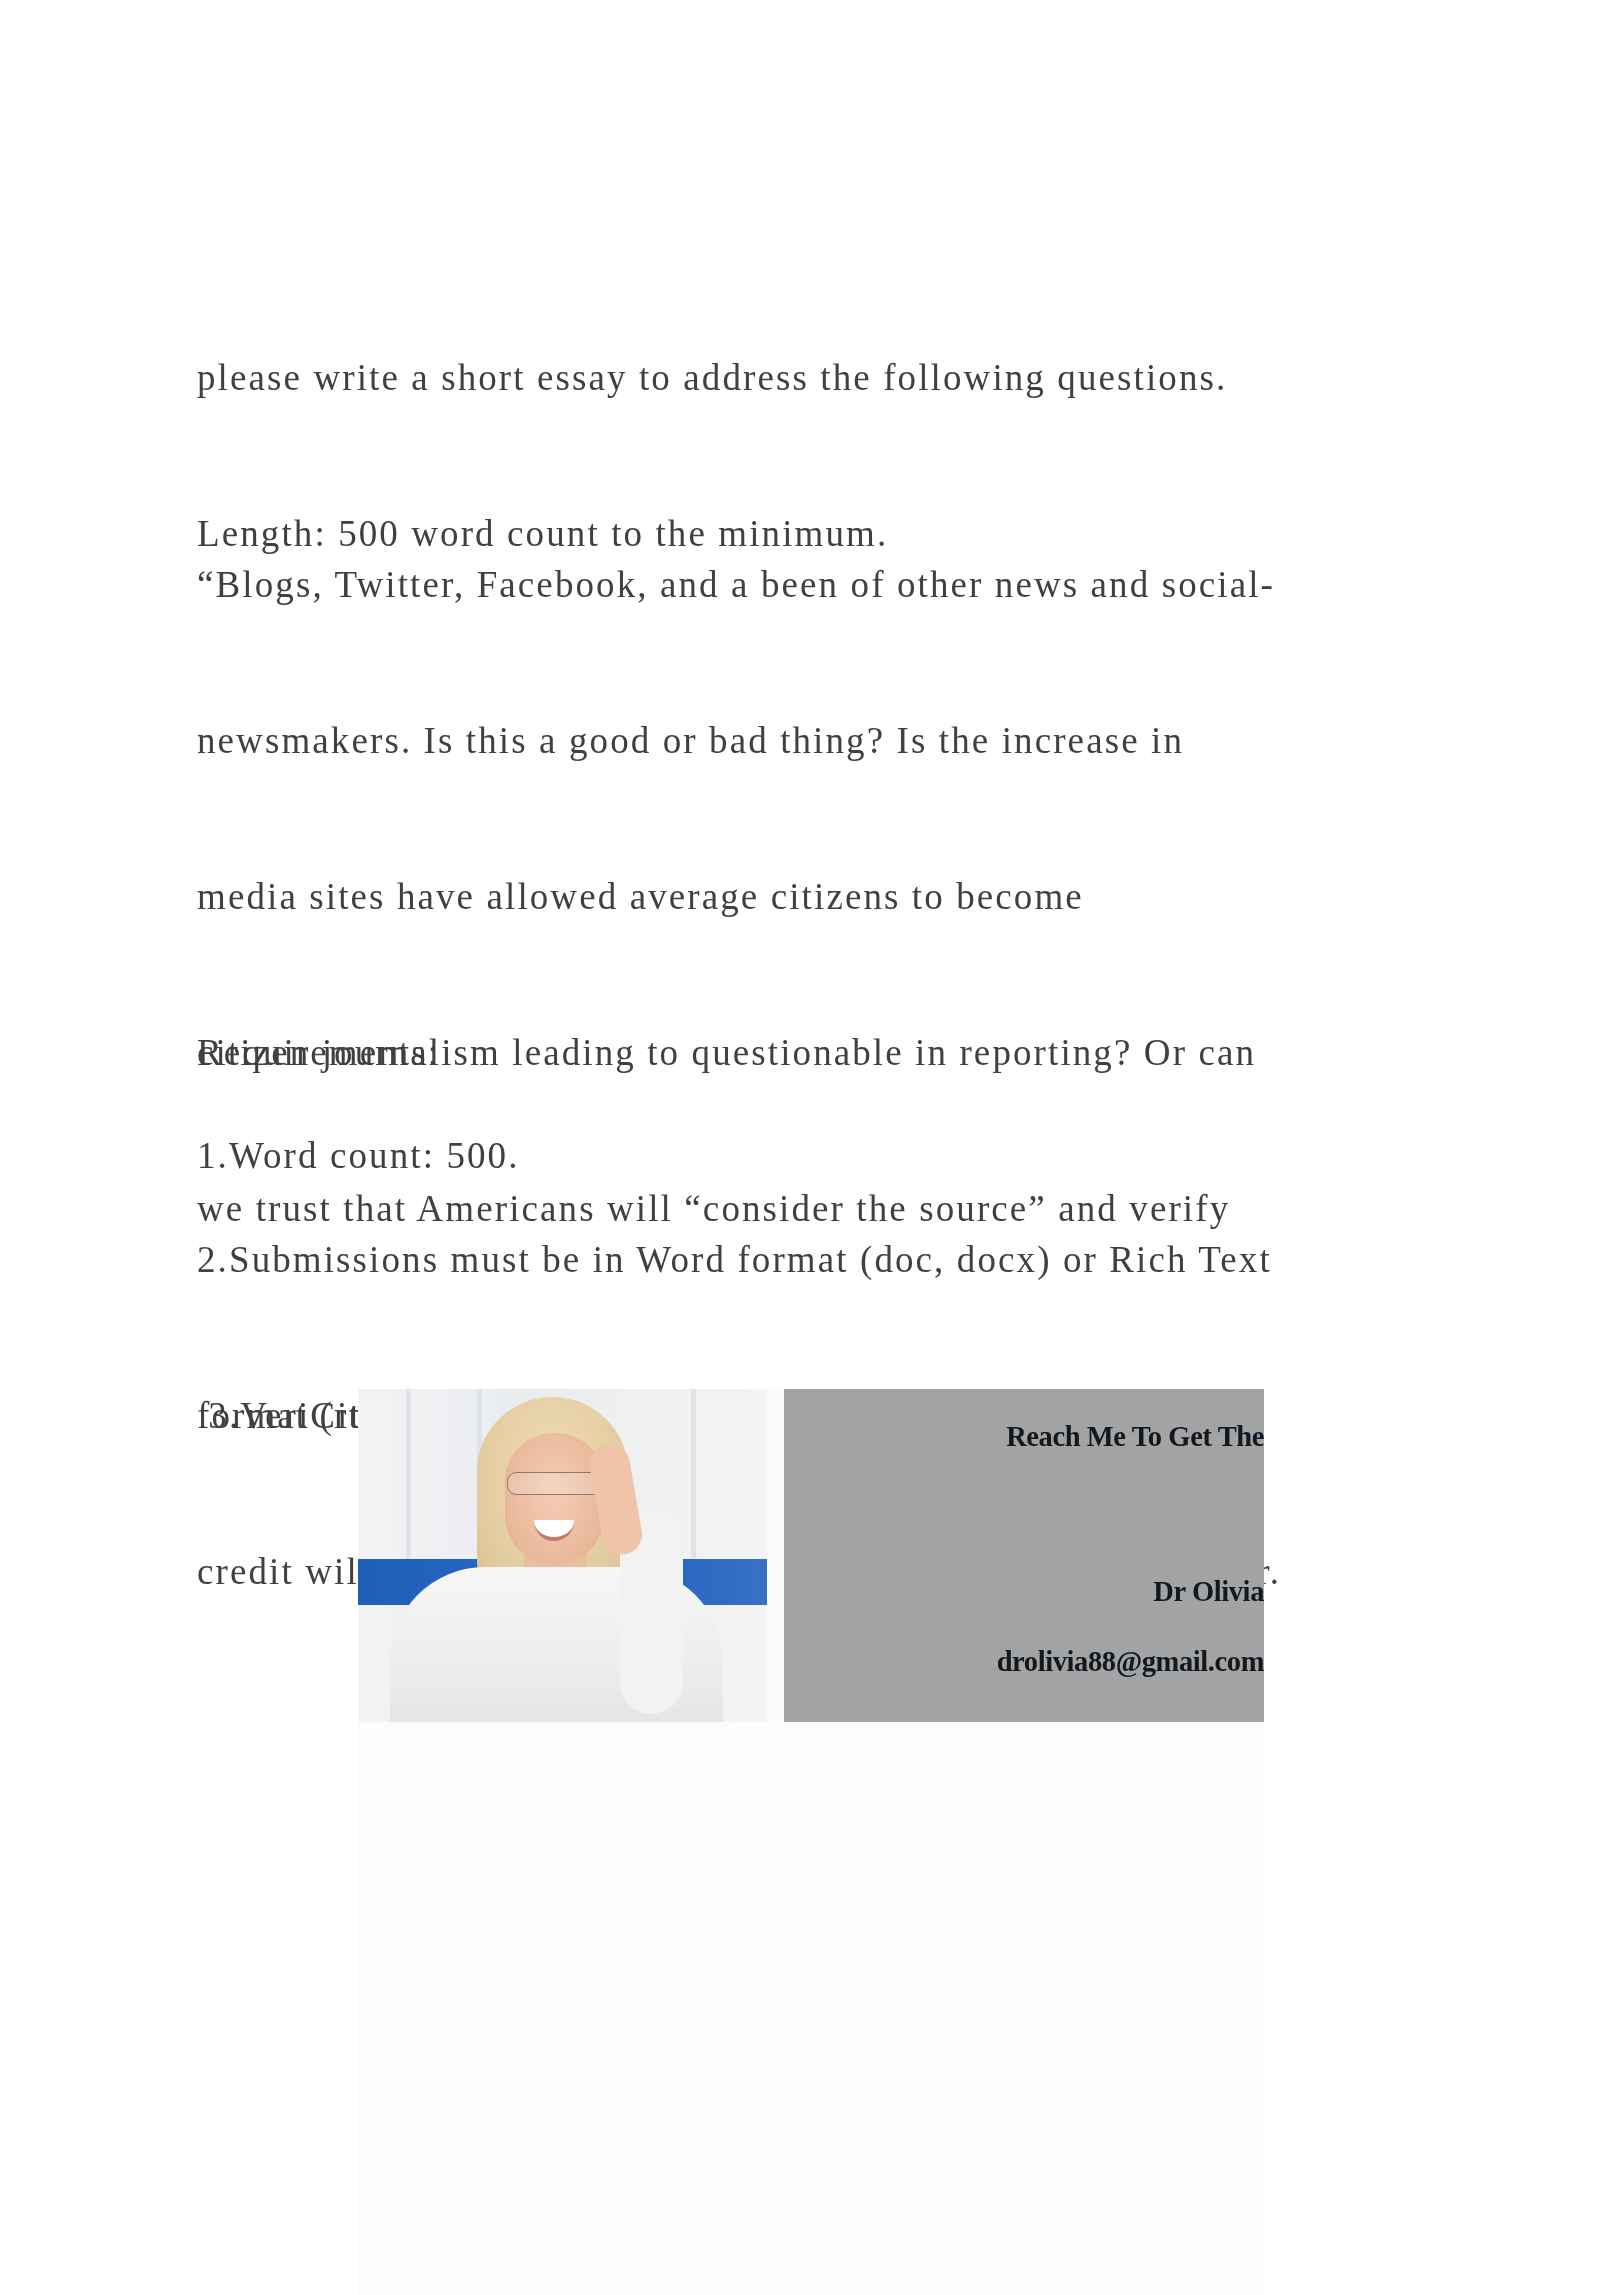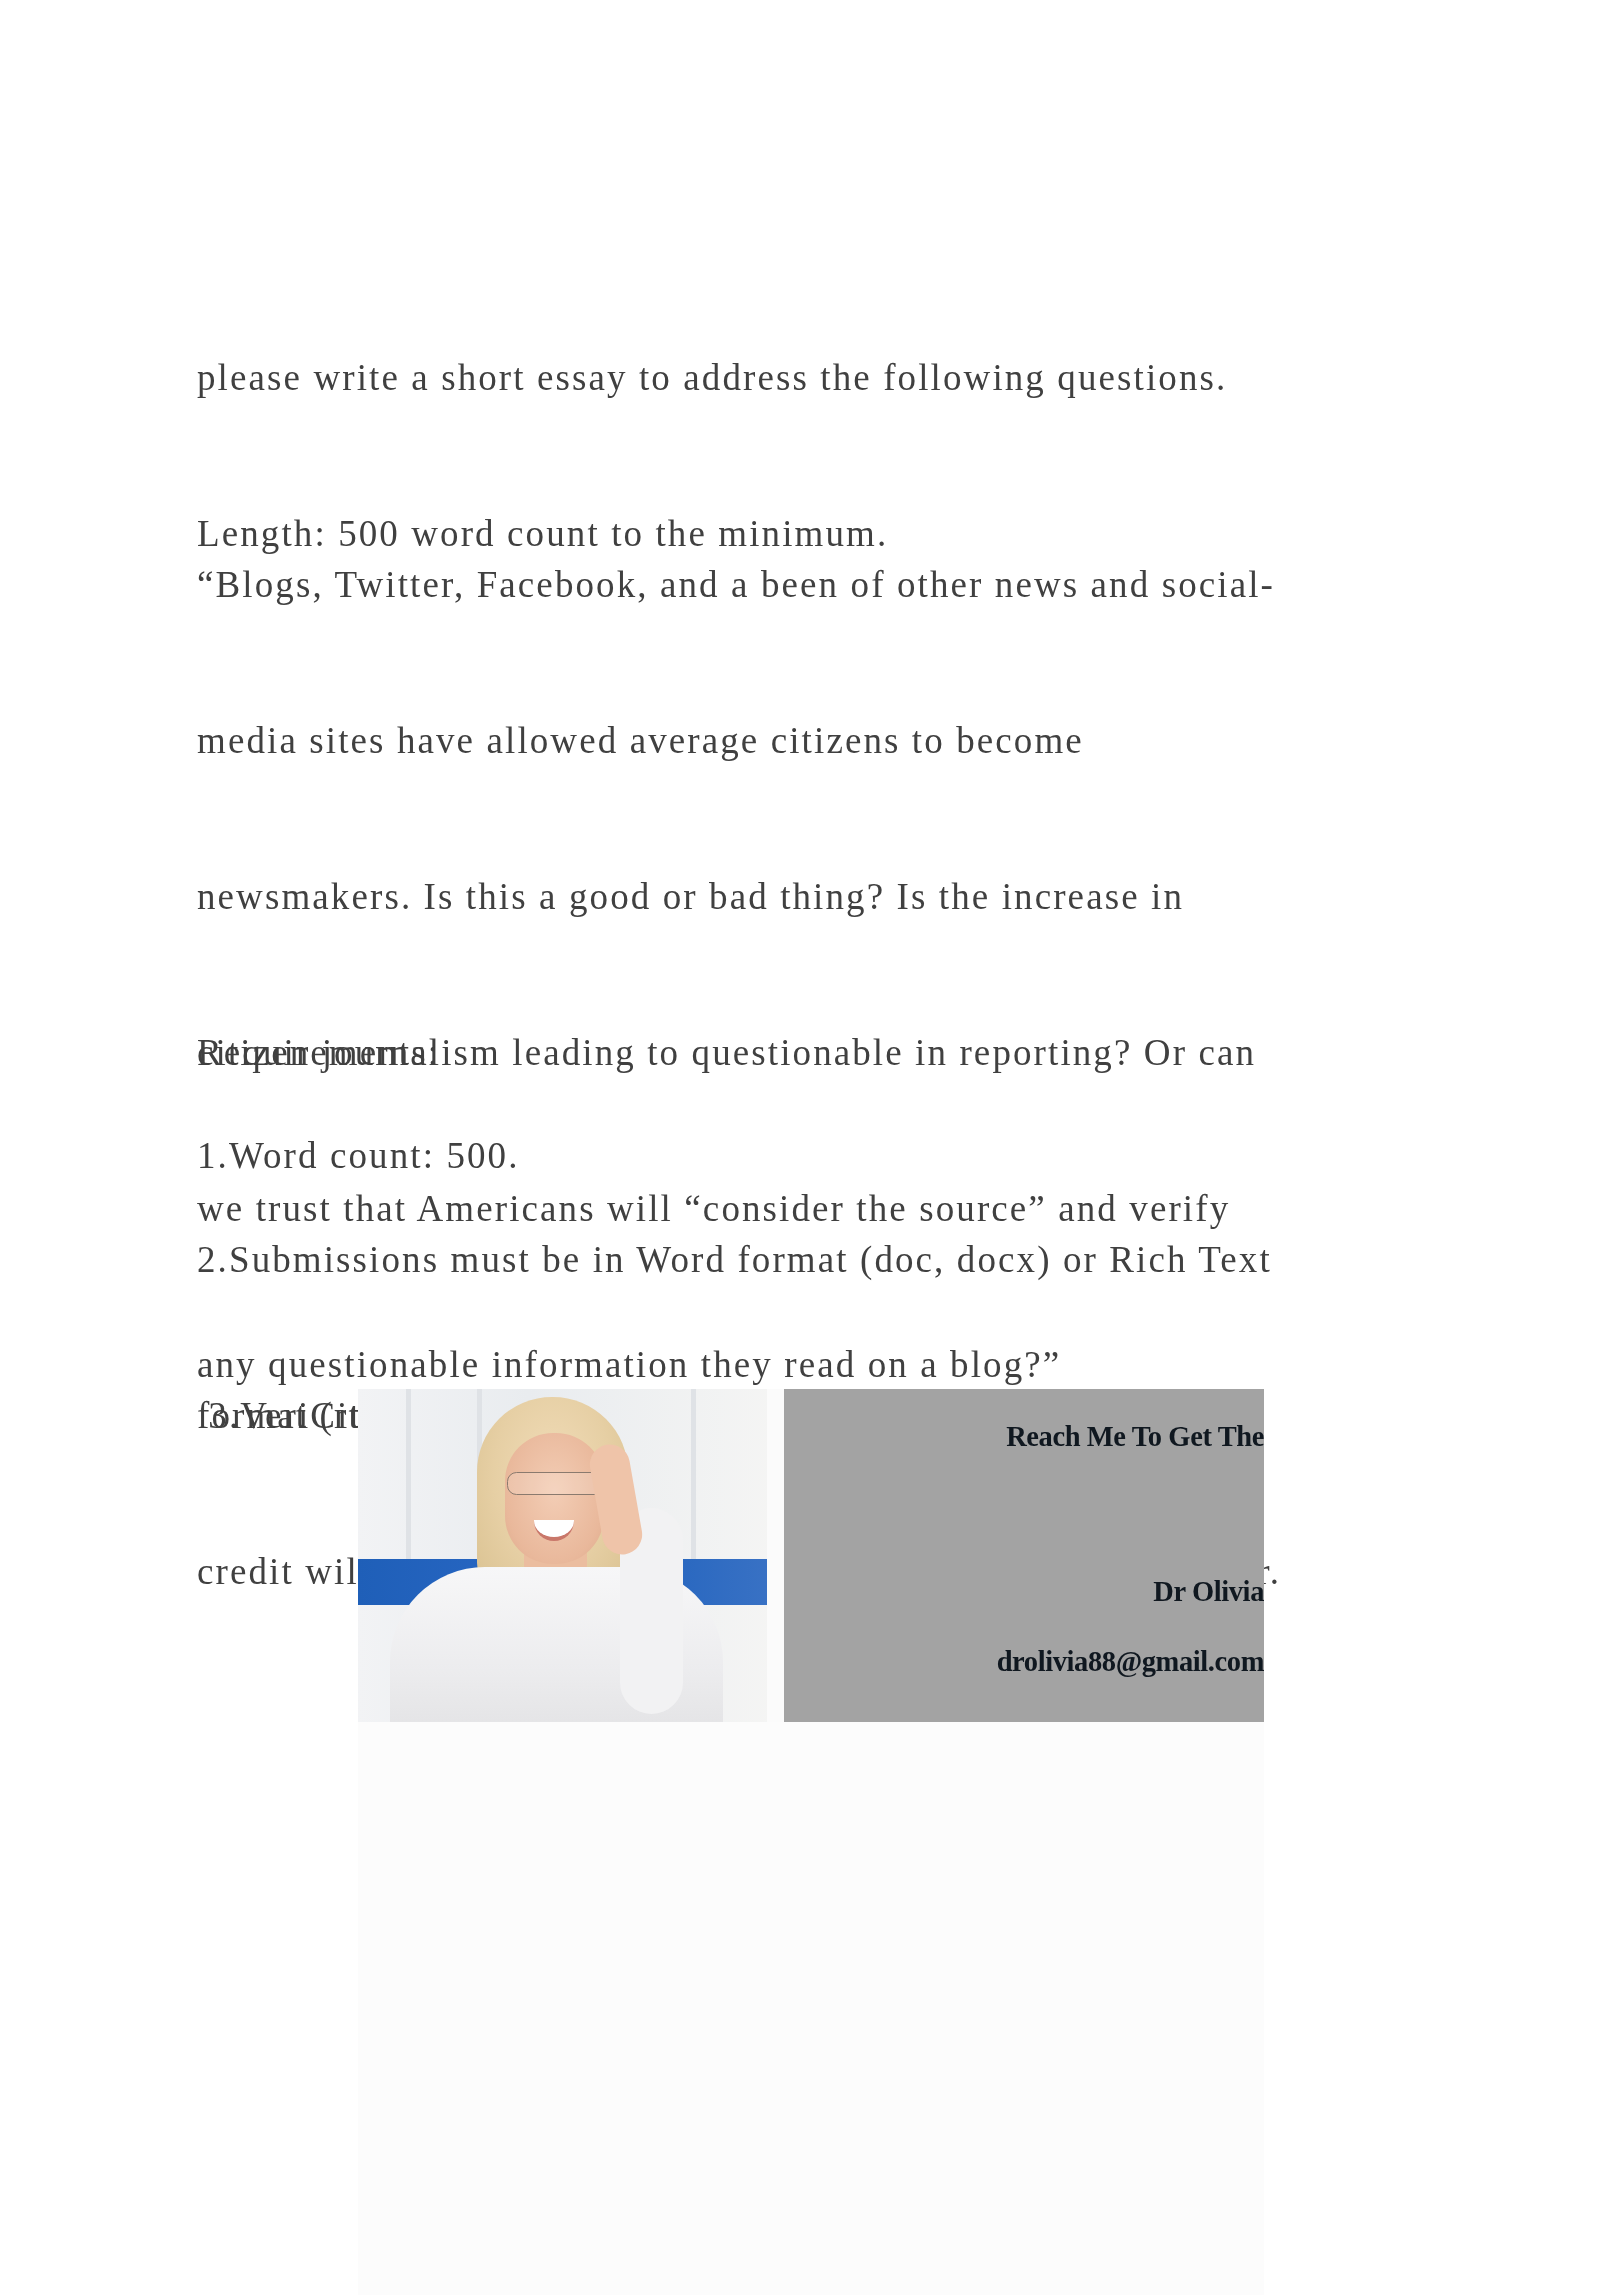--- a/index.html
+++ b/index.html
@@ -209,25 +209,24 @@
 
 <div class="page">
 
   <div class="text-block" id="intro">
     <span class="line">please write a short essay to address the following questions.</span>
     <span class="line">Length: 500 word count to the minimum.</span>
   </div>
 
   <div class="text-block" id="quote">
     <span class="line">“Blogs, Twitter, Facebook, and a been of other news and social-</span>
+    <span class="line">newsmakers. Is this a good or bad thing? Is the increase in</span>
     <span class="line">media sites have allowed average citizens to become</span>
-    <span class="line">newsmakers. Is this a good or bad thing? Is the increase in</span>
     <span class="line">citizen journalism leading to questionable in reporting? Or can</span>
     <span class="line">we trust that Americans will “consider the source” and verify</span>
-    <span class="line">any questionable information they read on a blog?”</span>
   </div>
 
   <div class="text-block" id="req-heading">
     <span class="line">Requirements:</span>
   </div>
 
   <div class="text-block" id="req-1">
     <span class="line">1.Word count: 500.</span>
   </div>
 

